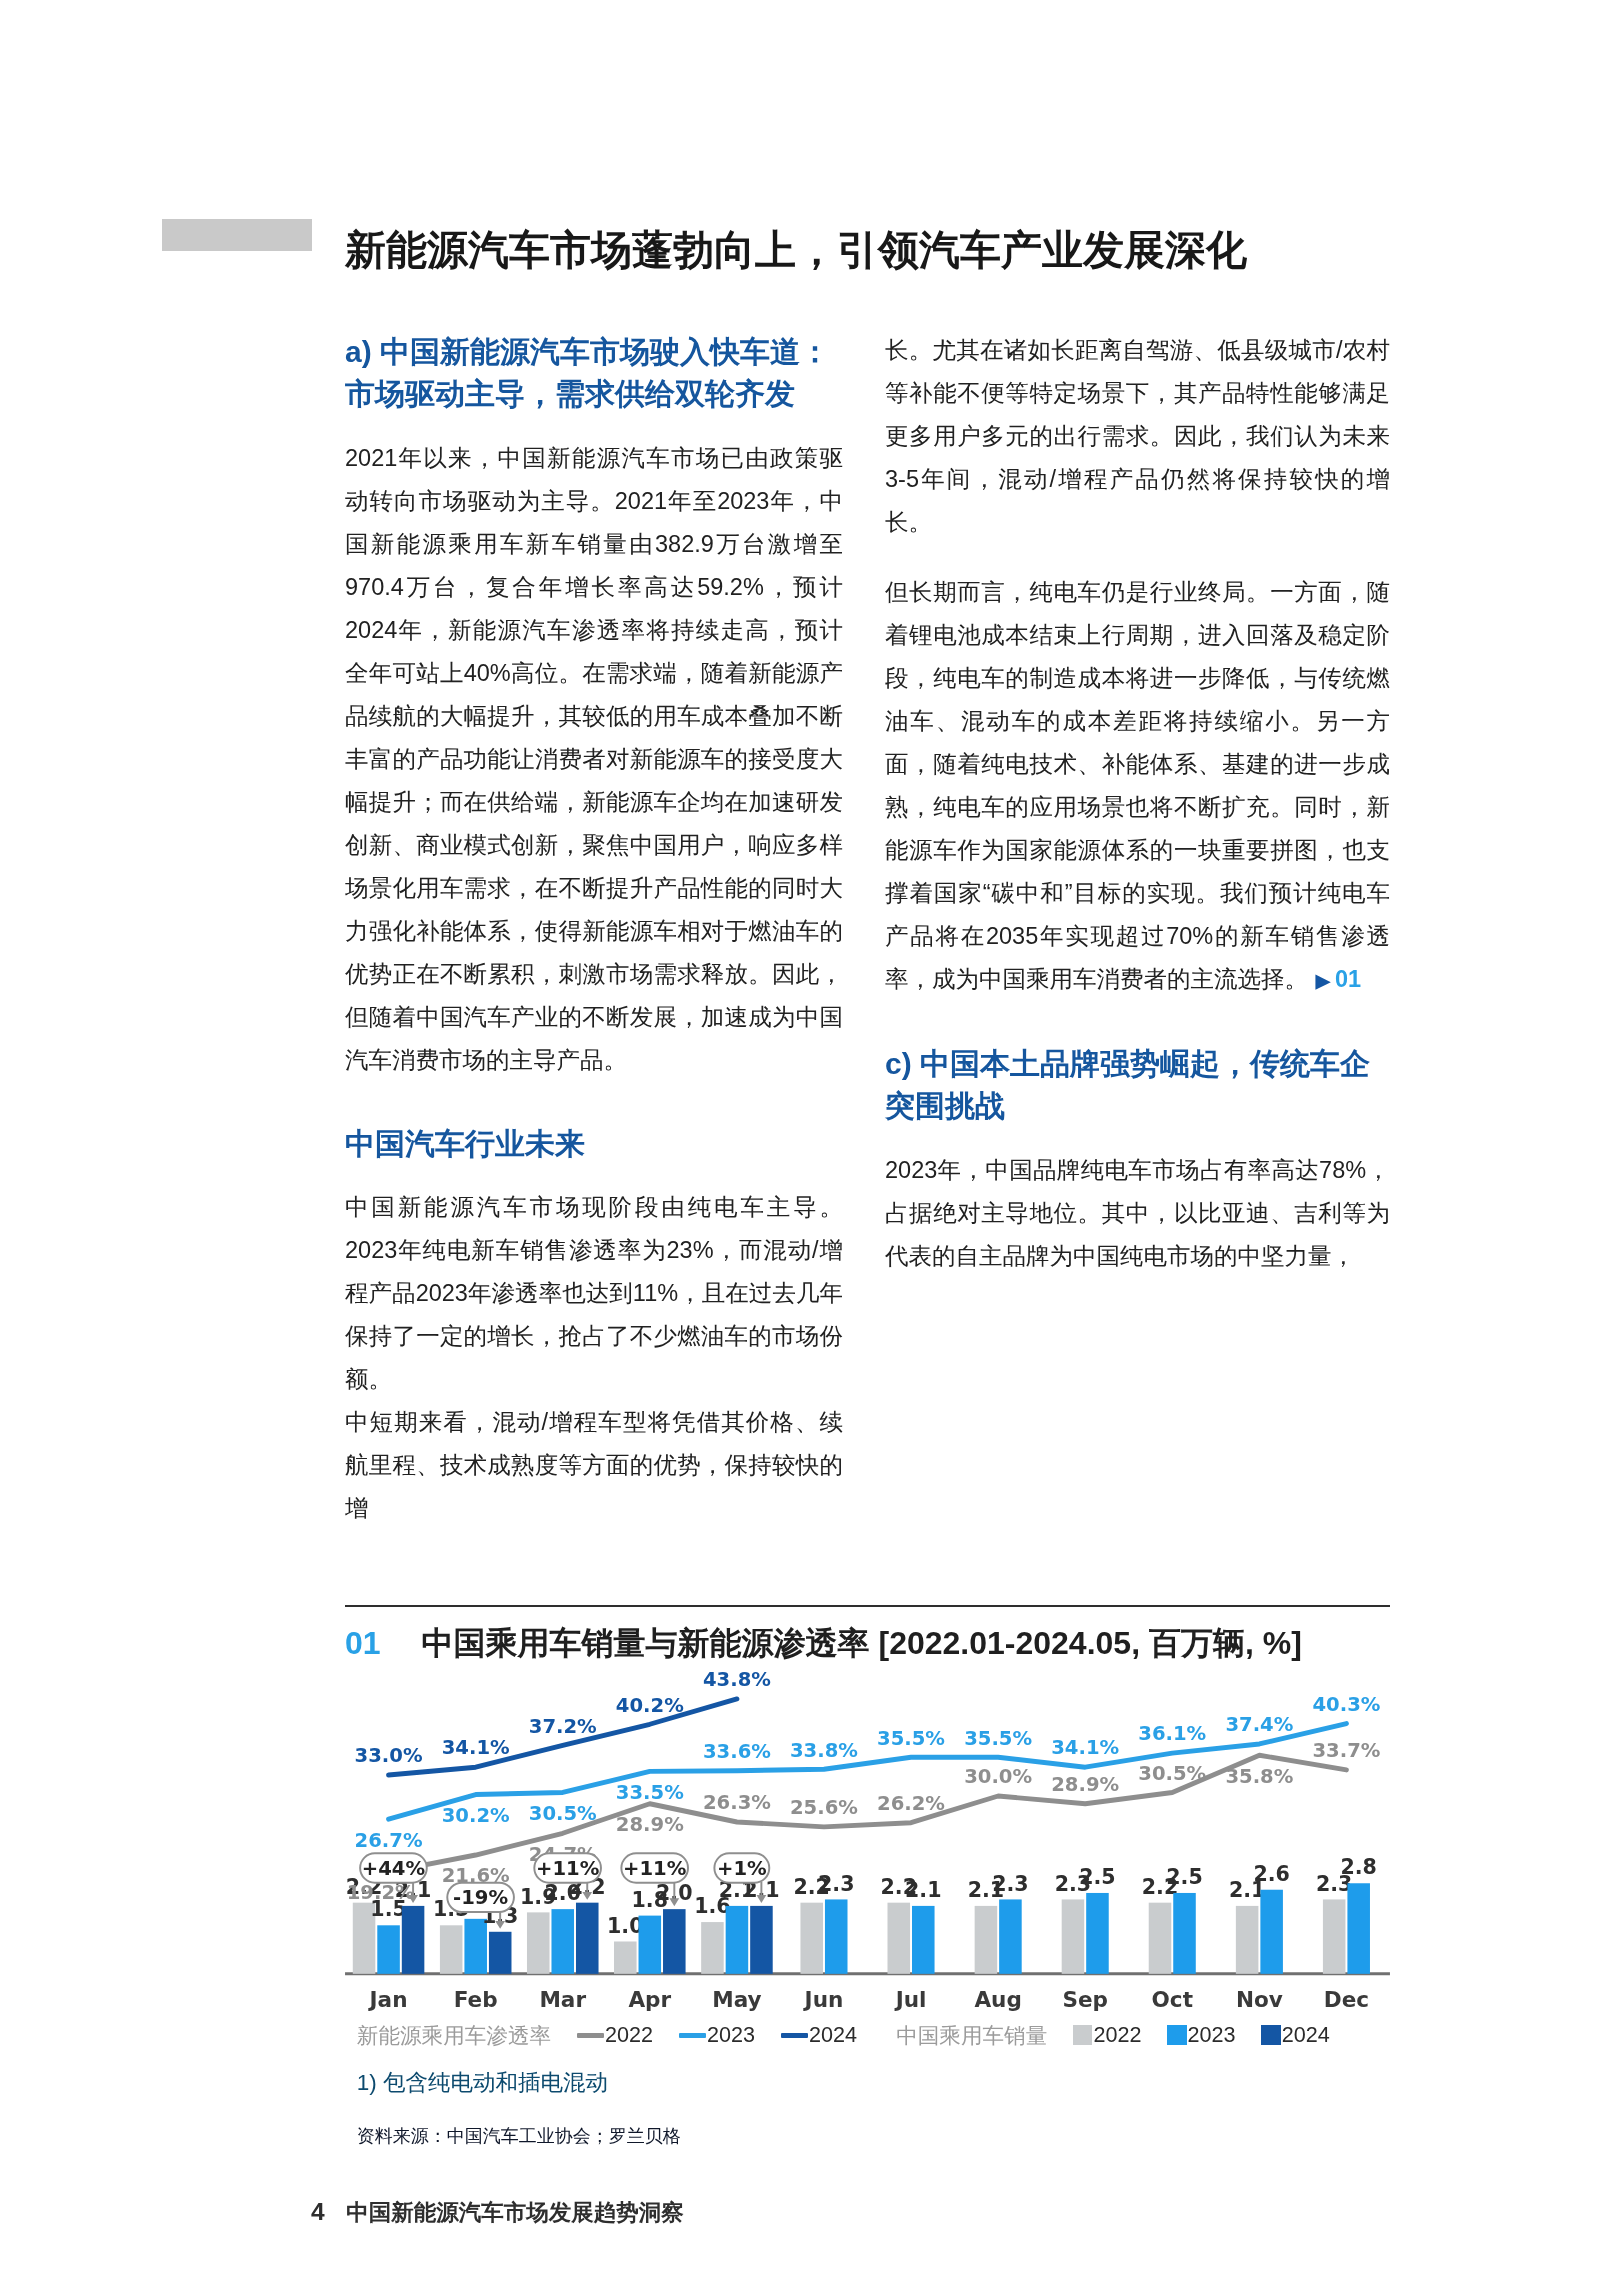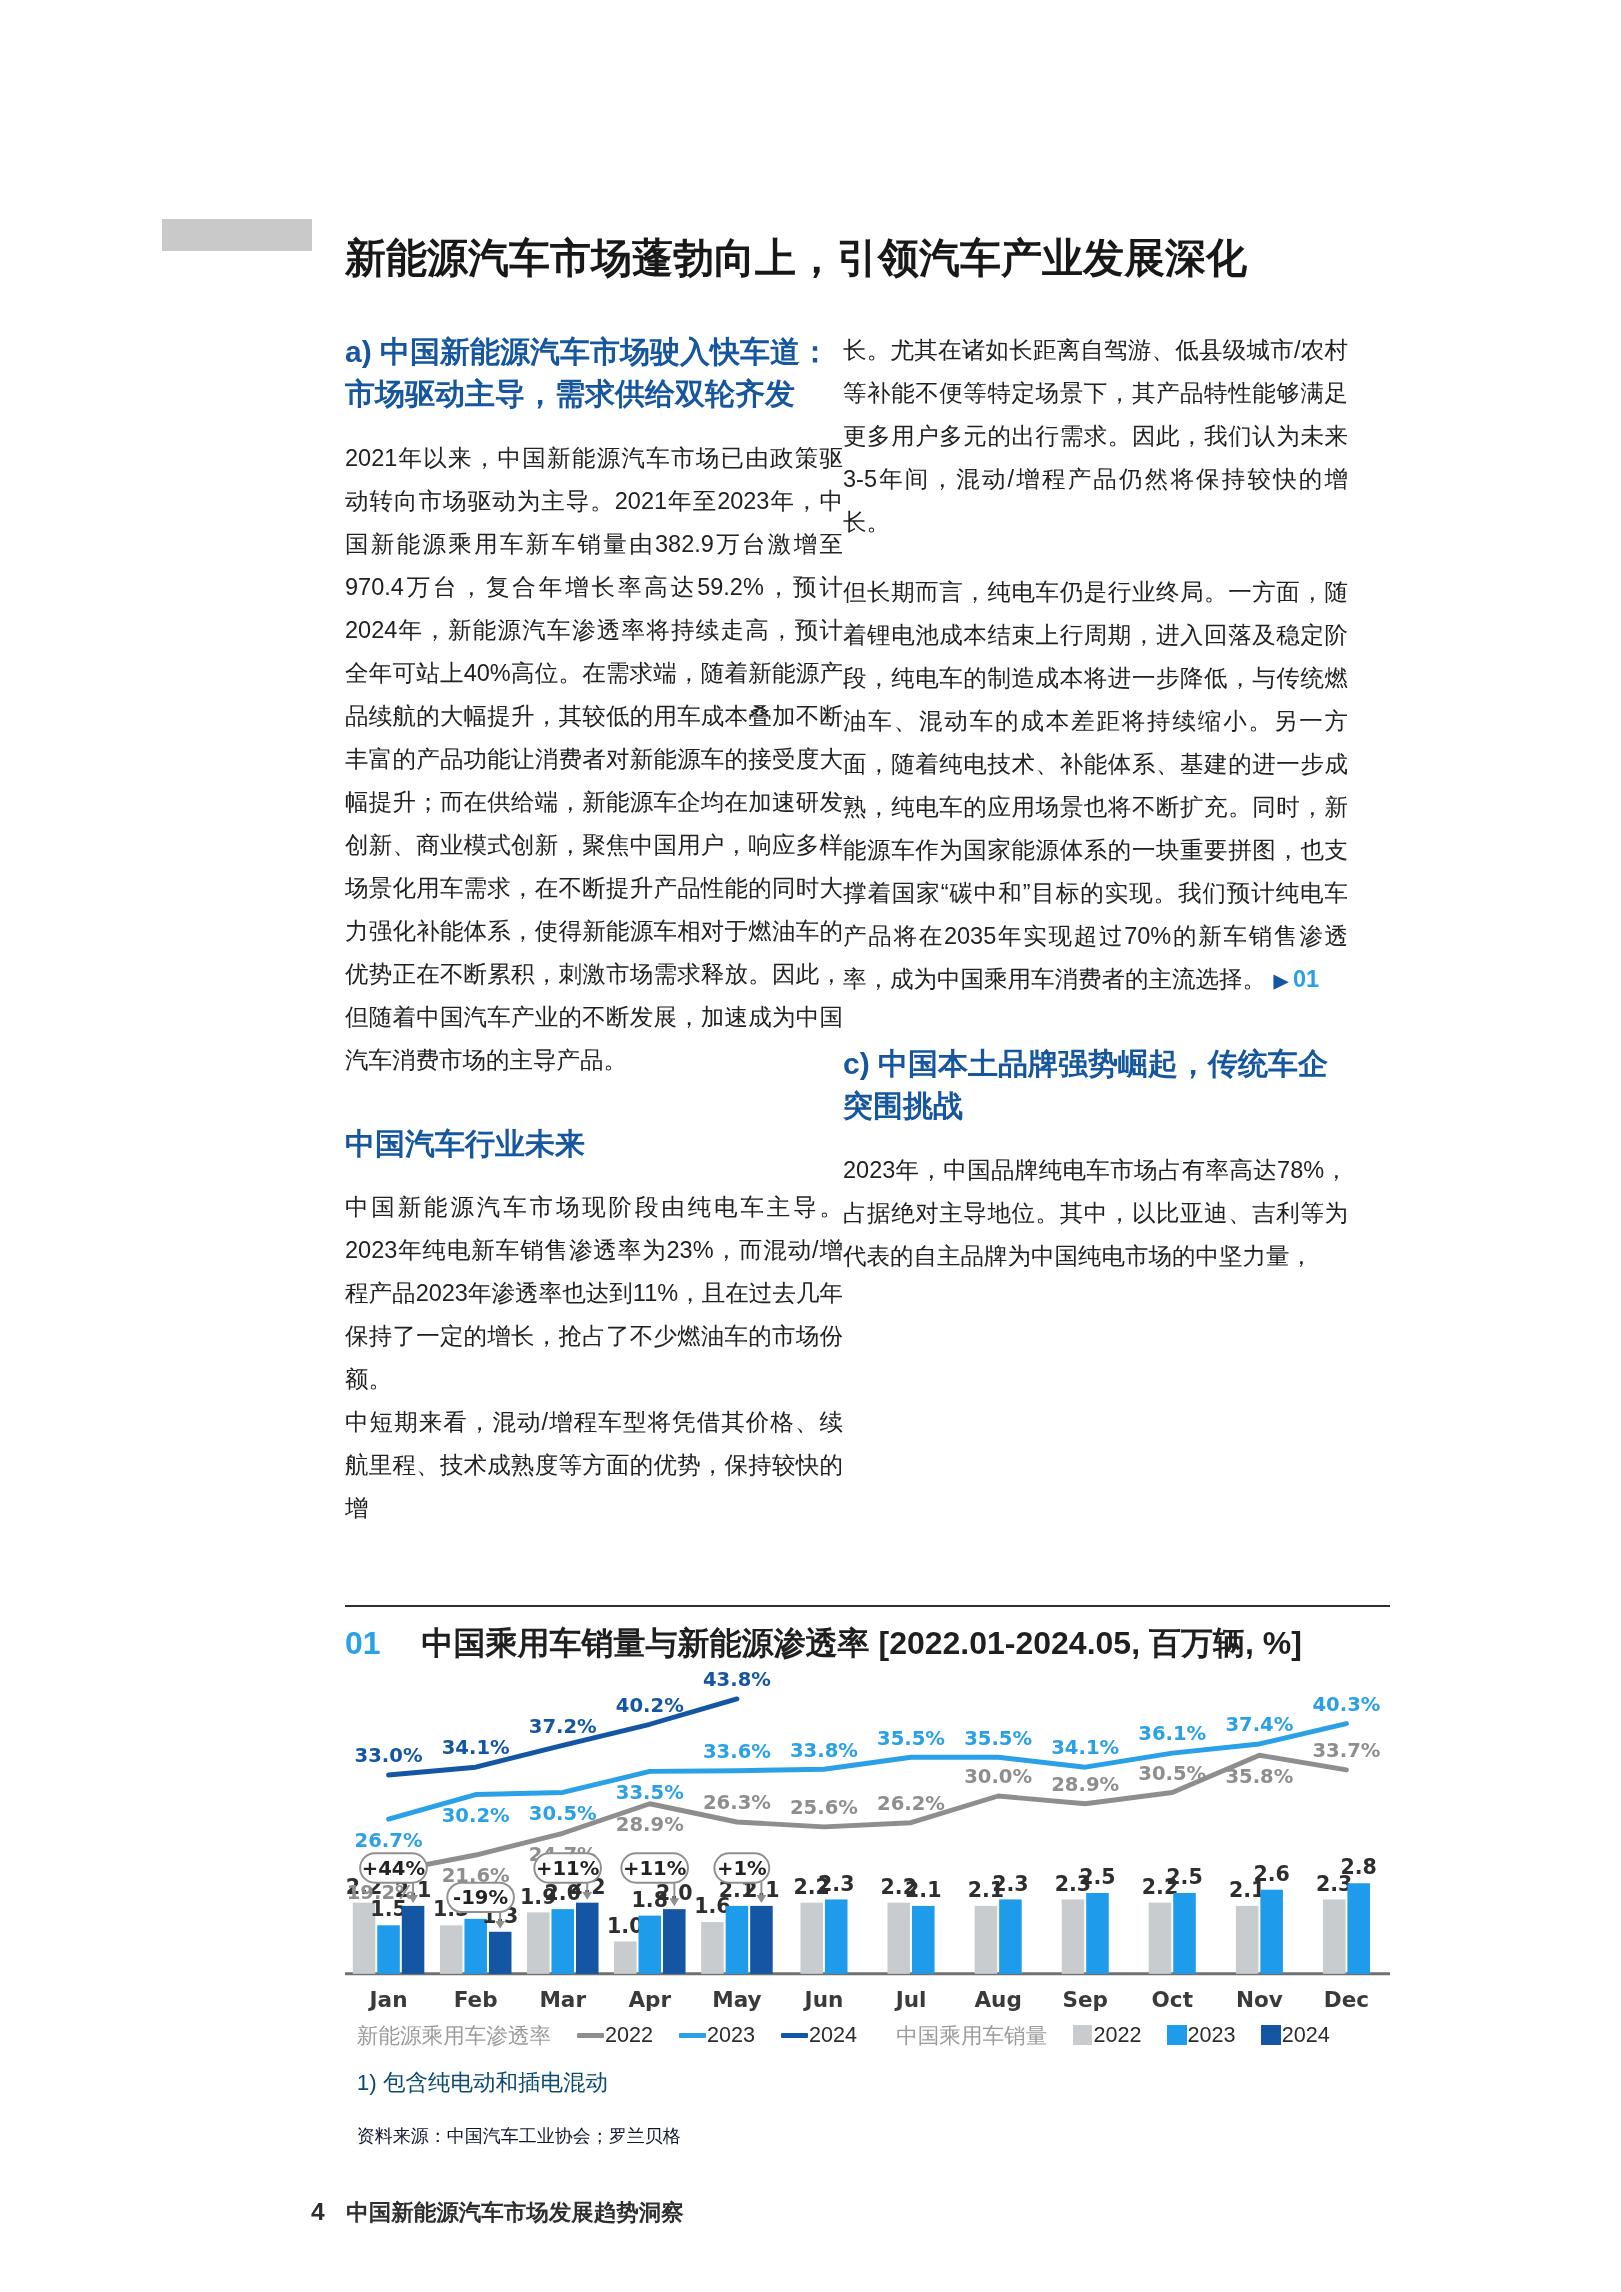--- a/index.html
+++ b/index.html
@@ -1,20 +1,20 @@
 <!DOCTYPE html>
 <html><head>
 <meta charset="utf-8">
 <style>
   html,body{margin:0;padding:0}
   body{width:1621px;height:2293px;position:relative;background:#ffffff;overflow:hidden;
        font-family:"Liberation Sans",sans-serif;color:#212121}
   .accent-bar{position:absolute;left:162px;top:219px;width:150px;height:32px;background:#C9C9C9}
-  .page-title{position:absolute;left:345px;top:204px;width:1078px;font-size:41px;font-weight:700;color:#181818}
-  .cols{position:absolute;left:345px;top:329px;width:1045px;height:1274px;overflow:hidden;display:flex;}
+  .page-title{position:absolute;left:345px;top:196px;width:1078px;font-size:41px;font-weight:700;color:#181818}
+  .cols{position:absolute;left:345px;top:329px;width:1045px;height:1274px;overflow:hidden;display:flex;gap:42px}
   .col{font-size:23.5px;line-height:43px;text-align:justify;color:#212121}
   .col-left{width:498px;flex:0 0 auto}
   .col-right{width:505px;flex:0 0 auto}
   .sec-h{font-size:30px;line-height:42px;color:#15569E;font-weight:700;margin:41px 0 21.6px;text-align:left}
   .sec-h.first{margin-top:2px}
   .sec-h span{display:block}
   .col p{margin:0 0 27.4px}
   .col p.tight{margin-bottom:0}
   .col b{font-weight:400}
   .ref{white-space:nowrap;font-weight:700}

